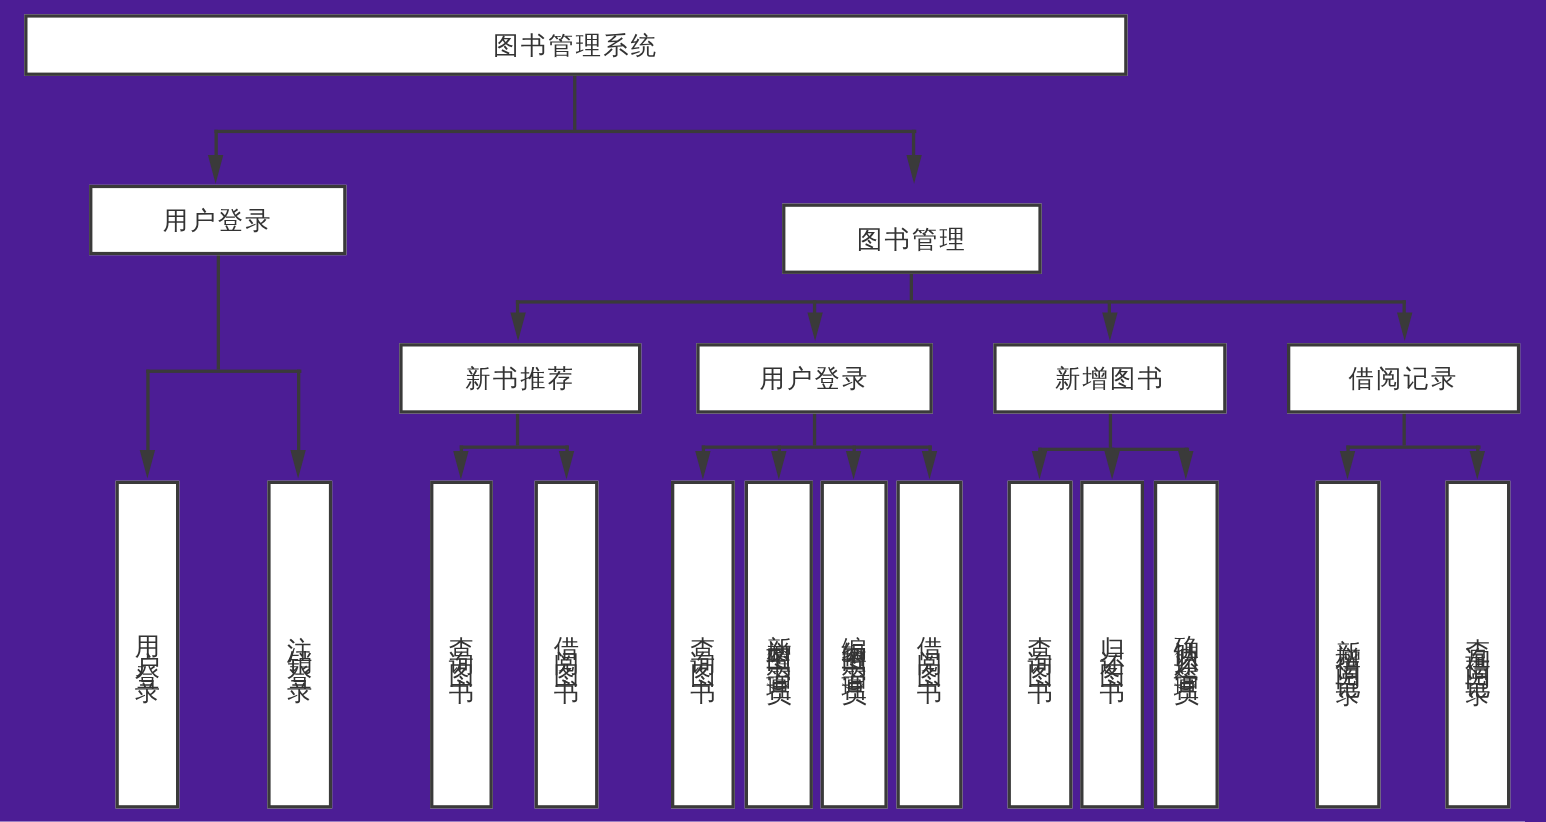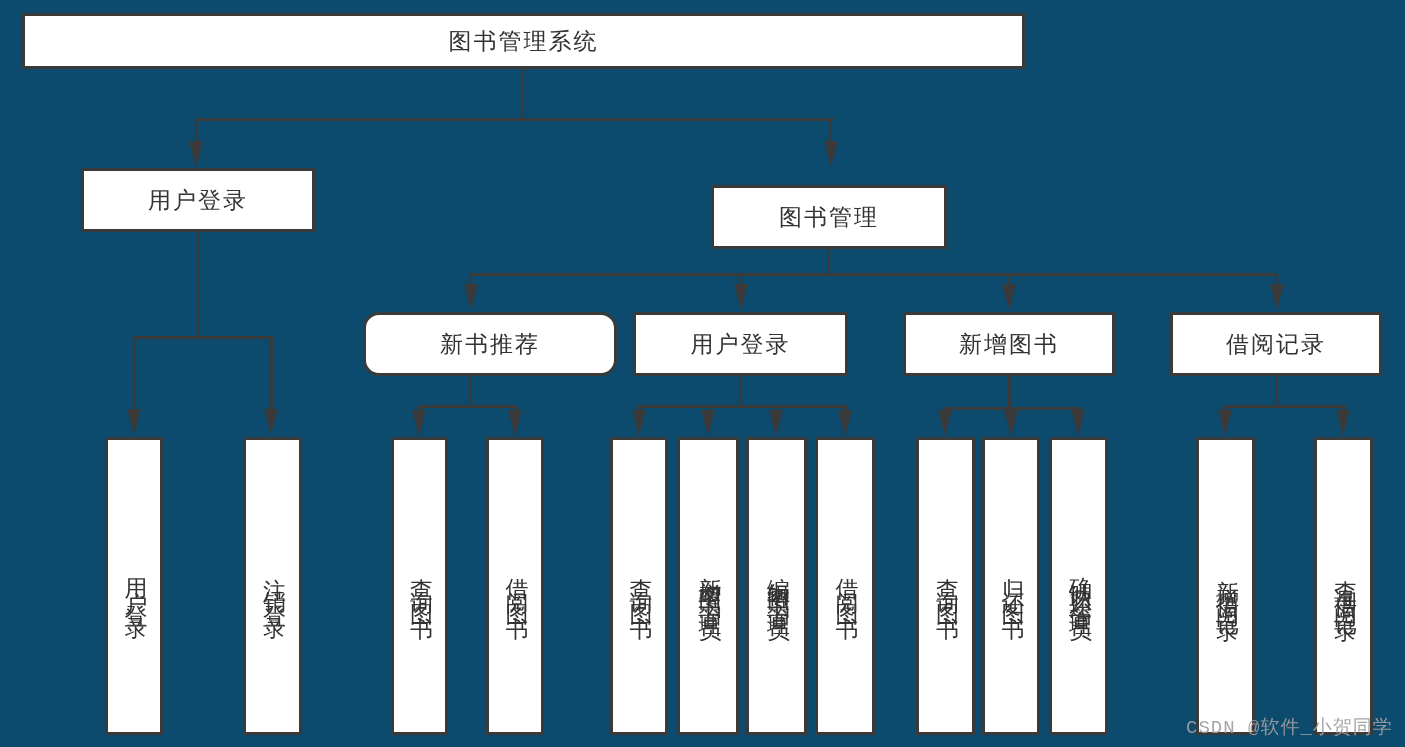--- a/index.html
+++ b/index.html
@@ -1,18 +1,18 @@
 <!DOCTYPE html>
 <html><head>
 <meta charset="utf-8">
 <style>
   html,body { margin:0; padding:0; background:#ffffff; }
   .canvas {
-    position:relative; width:1405px; height:747px; background:#0c4a6e;
-    font-family:Liberation Mono, monospace; overflow:hidden;text-align:right;
+    position:relative; width:1405px; height:747px; background:#4c1d95;
+    font-family:Liberation Sans, sans-serif; overflow:hidden;text-align:right;
   }
   .box {
     position:absolute; box-sizing:border-box; background:#ffffff;
     border:3px solid #3a3a3a; display:flex; align-items:center; justify-content:center;
     color:#333333; z-index:2;
   }
   .h-label { font-size:23px; letter-spacing:2px; white-space:nowrap; }
   .v-label {
     writing-mode:vertical-rl; text-orientation:mixed;
     font-size:23px; line-height:1; white-space:nowrap;
@@ -42,21 +42,21 @@
   </div>
 
   <div class="box" style="left:81px;top:168px;width:234px;height:64px;">
     <span class="h-label">用户登录</span>
   </div>
 
   <div class="box" style="left:711px;top:185px;width:236px;height:64px;">
     <span class="h-label">图书管理</span>
   </div>
 
-  <div class="box" style="left:363px;top:312px;width:254px;height:64px;border-radius:16px;">
+  <div class="box" style="left:363px;top:312px;width:220px;height:64px;">
     <span class="h-label">新书推荐</span>
   </div>
 
   <div class="box" style="left:633px;top:312px;width:215px;height:64px;">
     <span class="h-label">用户登录</span>
   </div>
 
   <div class="box" style="left:903px;top:312px;width:212px;height:64px;">
     <span class="h-label">新增图书</span>
   </div>
@@ -161,15 +161,14 @@
   <div class="arrow" style="left:1004px;top:410px;"></div>
   <div class="arrow" style="left:1071px;top:410px;"></div>
 
   <div class="vline" style="left:1275px;top:374px;height:31px;"></div>
   <div class="hline" style="left:1224px;top:405px;width:122px;"></div>
   <div class="vline" style="left:1224px;top:405px;height:8px;"></div>
   <div class="vline" style="left:1342px;top:405px;height:8px;"></div>
   <div class="arrow" style="left:1218px;top:410px;"></div>
   <div class="arrow" style="left:1336px;top:410px;"></div>
 
-  <div class="watermark">CSDN @软件_小贺同学</div>
 
 </div>
 
 </body></html>

